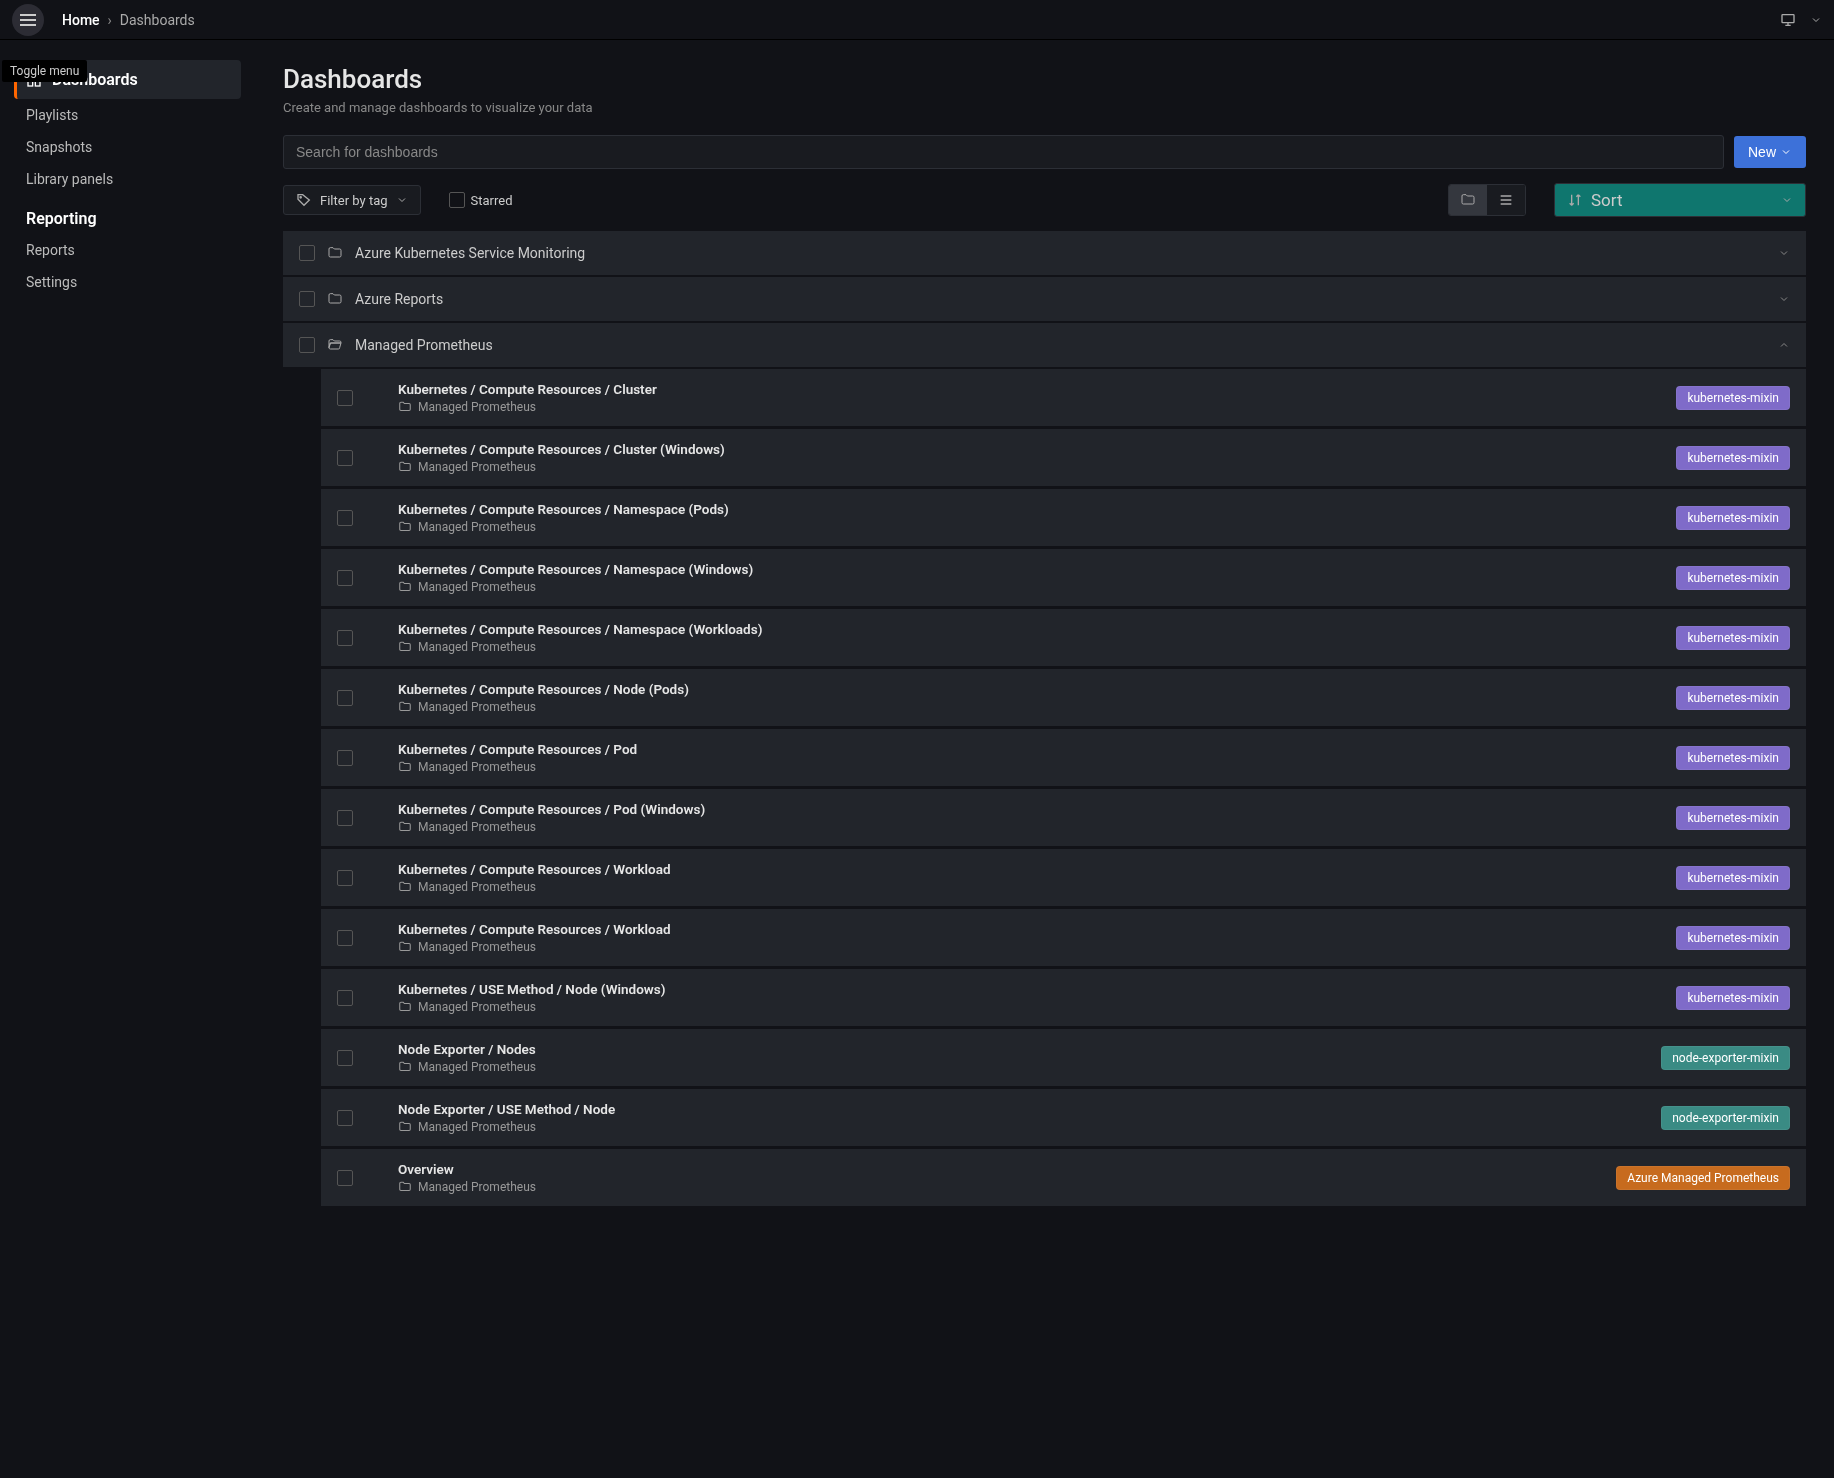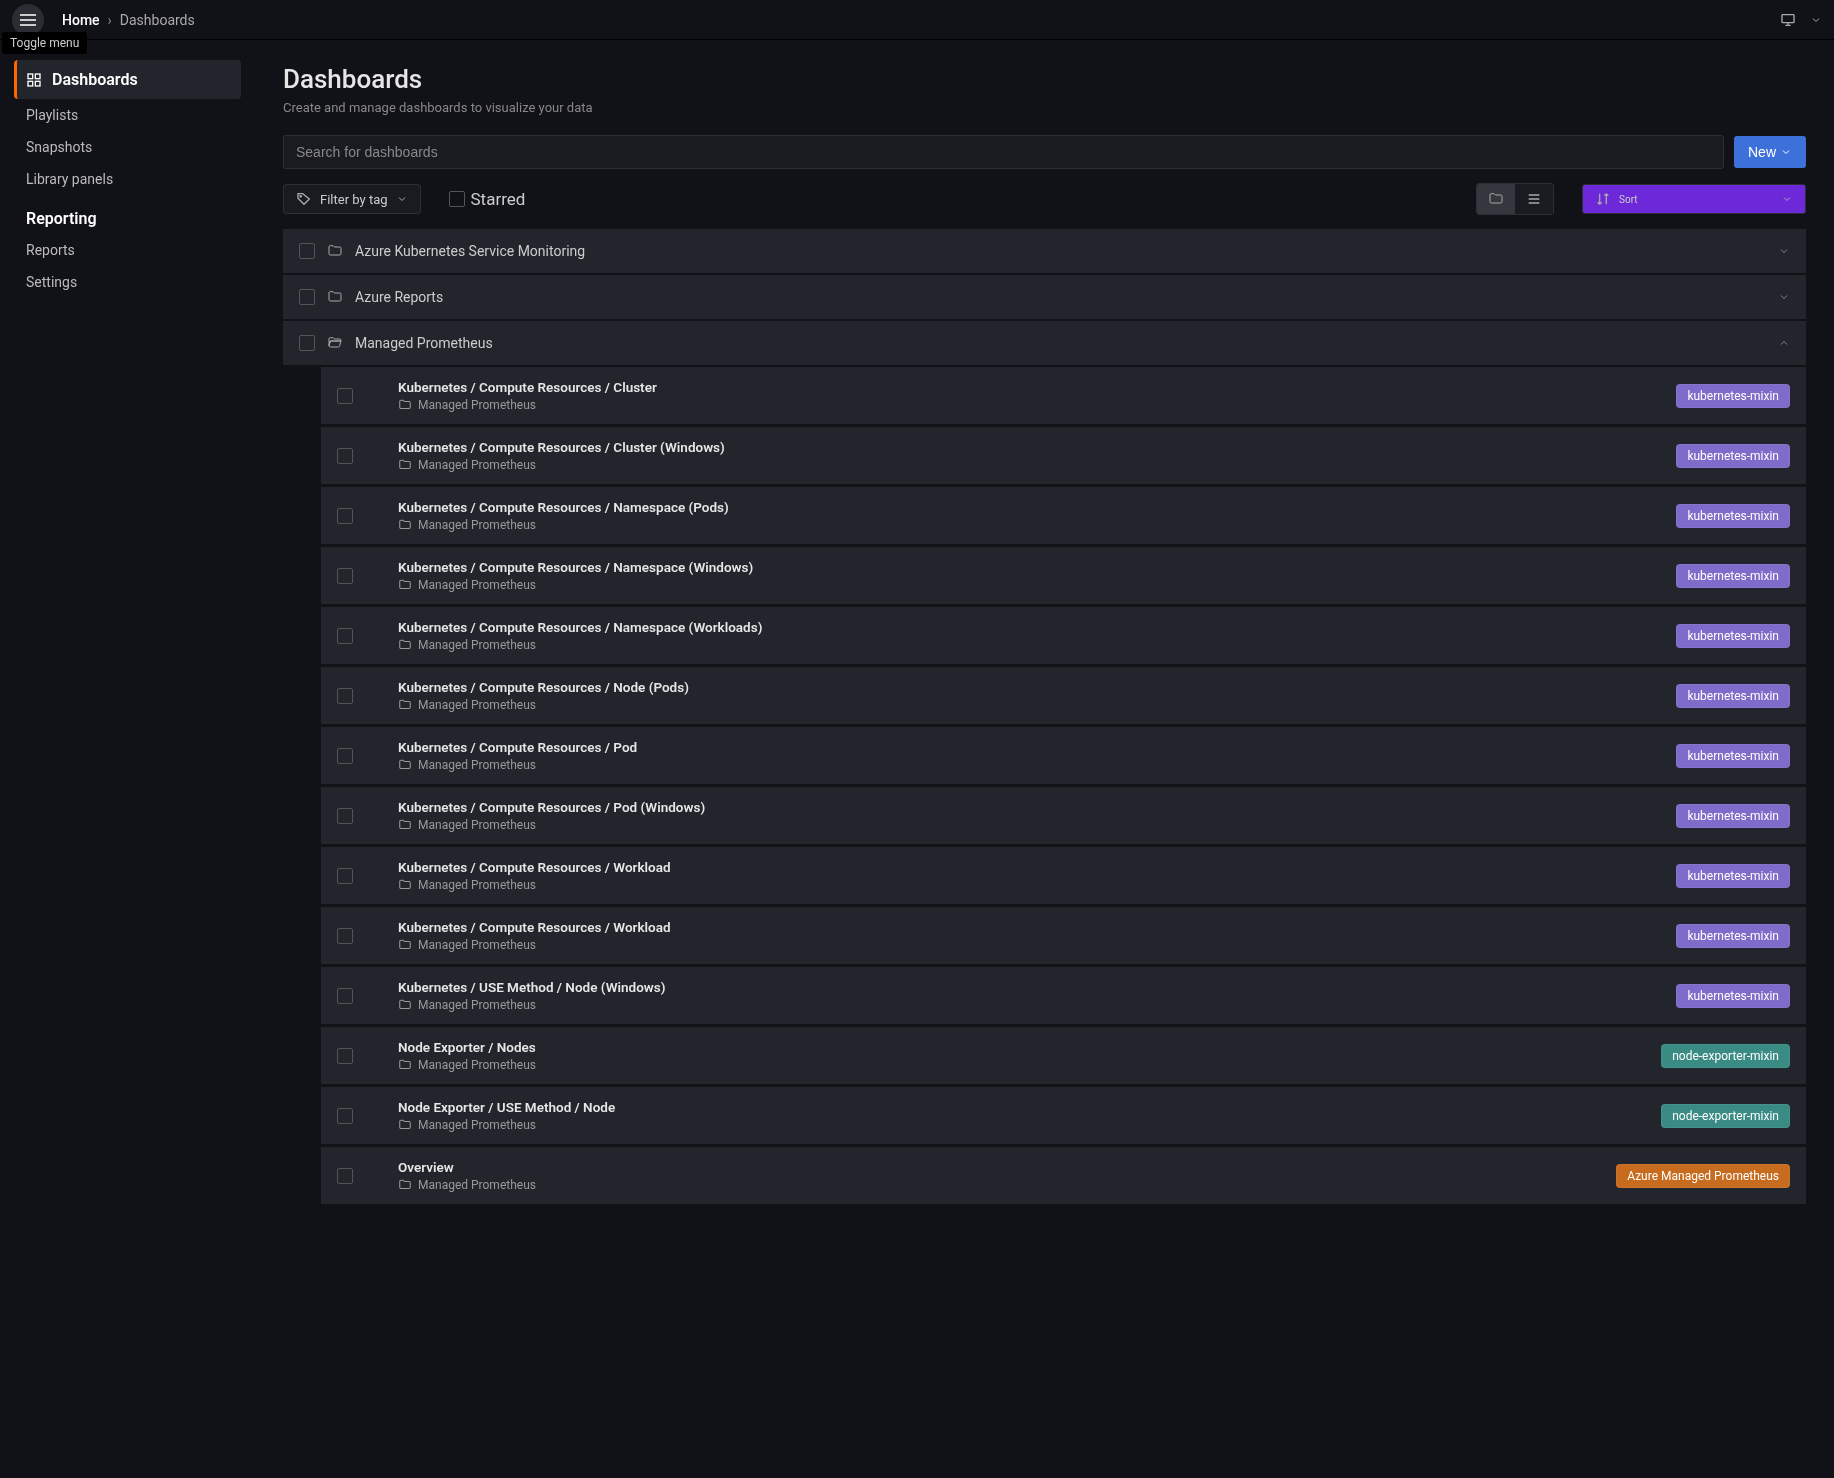--- a/index.html
+++ b/index.html
@@ -27,21 +27,21 @@
 }
 .hamburger { width: 16px; height: 2px; background:#ccc; position: relative; }
 .hamburger::before, .hamburger::after { content:""; position:absolute; width:16px; height:2px; background:#ccc; left:0; }
 .hamburger::before { top:-5px; } .hamburger::after { top:5px; }
 .breadcrumb { display:flex; align-items:center; gap:8px; }
 .breadcrumb .home { color:#fff; font-weight:500; }
 .breadcrumb .sep { color:#888; }
 .breadcrumb .current { color:#aaa; }
 .topbar-right { display:flex; align-items:center; gap:14px; color:#aaa; }
 .tooltip {
-  position:absolute; left:2px; top:32px; background:#000; color:#ccc;
+  position:absolute; left:2px; top:60px; background:#000; color:#ccc;
   font-size:12px; padding:4px 8px; border-radius:2px;
 }
 .body-wrap { display:flex; height: calc(100% - 40px); }
 .sidebar {
   width: 255px; padding: 20px 14px;
 }
 .nav-item {
   display:flex; align-items:center; gap:10px; padding:10px 12px;
   border-radius:4px; cursor:pointer; color:#ccc;
 }
@@ -65,37 +65,37 @@
 .btn-new {
   background:#3d71d9; color:#fff; border:none; padding:8px 14px;
   border-radius:3px; font-size:14px; cursor:pointer; display:flex; align-items:center; gap:4px;
 }
 .filters-row { margin-top:14px; display:flex; align-items:center; gap:28px; }
 .filter-pill {
   background:#191b20; border:1px solid #2c2f36; border-radius:3px;
   padding:6px 12px; display:flex; align-items:center; gap:8px; color:#ccc;
   cursor:pointer; font-size:13px;
 }
-.starred-check { display:flex; align-items:center; gap:6px; color:#ccc; font-size:17px; }
+.starred-check { display:flex; align-items:center; gap:6px; color:#ccc; font-size:13px; }
 .checkbox-empty {
   width:16px; height:16px; border:1px solid #555; border-radius:2px;
 }
 .spacer { flex:1; }
 .view-toggle {
   display:flex; border:1px solid #2c2f36; border-radius:3px; overflow:hidden;
 }
 .view-btn {
   width:38px; height:30px; display:flex; align-items:center; justify-content:center;
   background:#191b20; cursor:pointer;
 }
 .view-btn.active { background:#34373e; }
 .sort-select {
-  background:#6d28d9; border:1px solid #2c2f36; border-radius:3px;
+  background:#0f766e; border:1px solid #2c2f36; border-radius:3px;
   padding:6px 12px; display:flex; align-items:center; gap:8px; color:#ccc;
-  width:224px; justify-content:space-between; cursor:pointer; font-size:10px;
+  width:252px; justify-content:space-between; cursor:pointer; font-size:17px;
 }
 .list { margin-top:14px; display:flex; flex-direction:column; gap:2px; }
 .folder-row {
   background:#22252b; display:flex; align-items:center; gap:12px;
   padding:14px 16px; cursor:pointer;
 }
 .folder-row .chev { margin-left:auto; color:#888; }
 .dash-row {
   background:#22252b; display:flex; align-items:center; gap:12px;
   padding:12px 16px; margin-left:38px; cursor:pointer; border-bottom:1px solid #111217;

